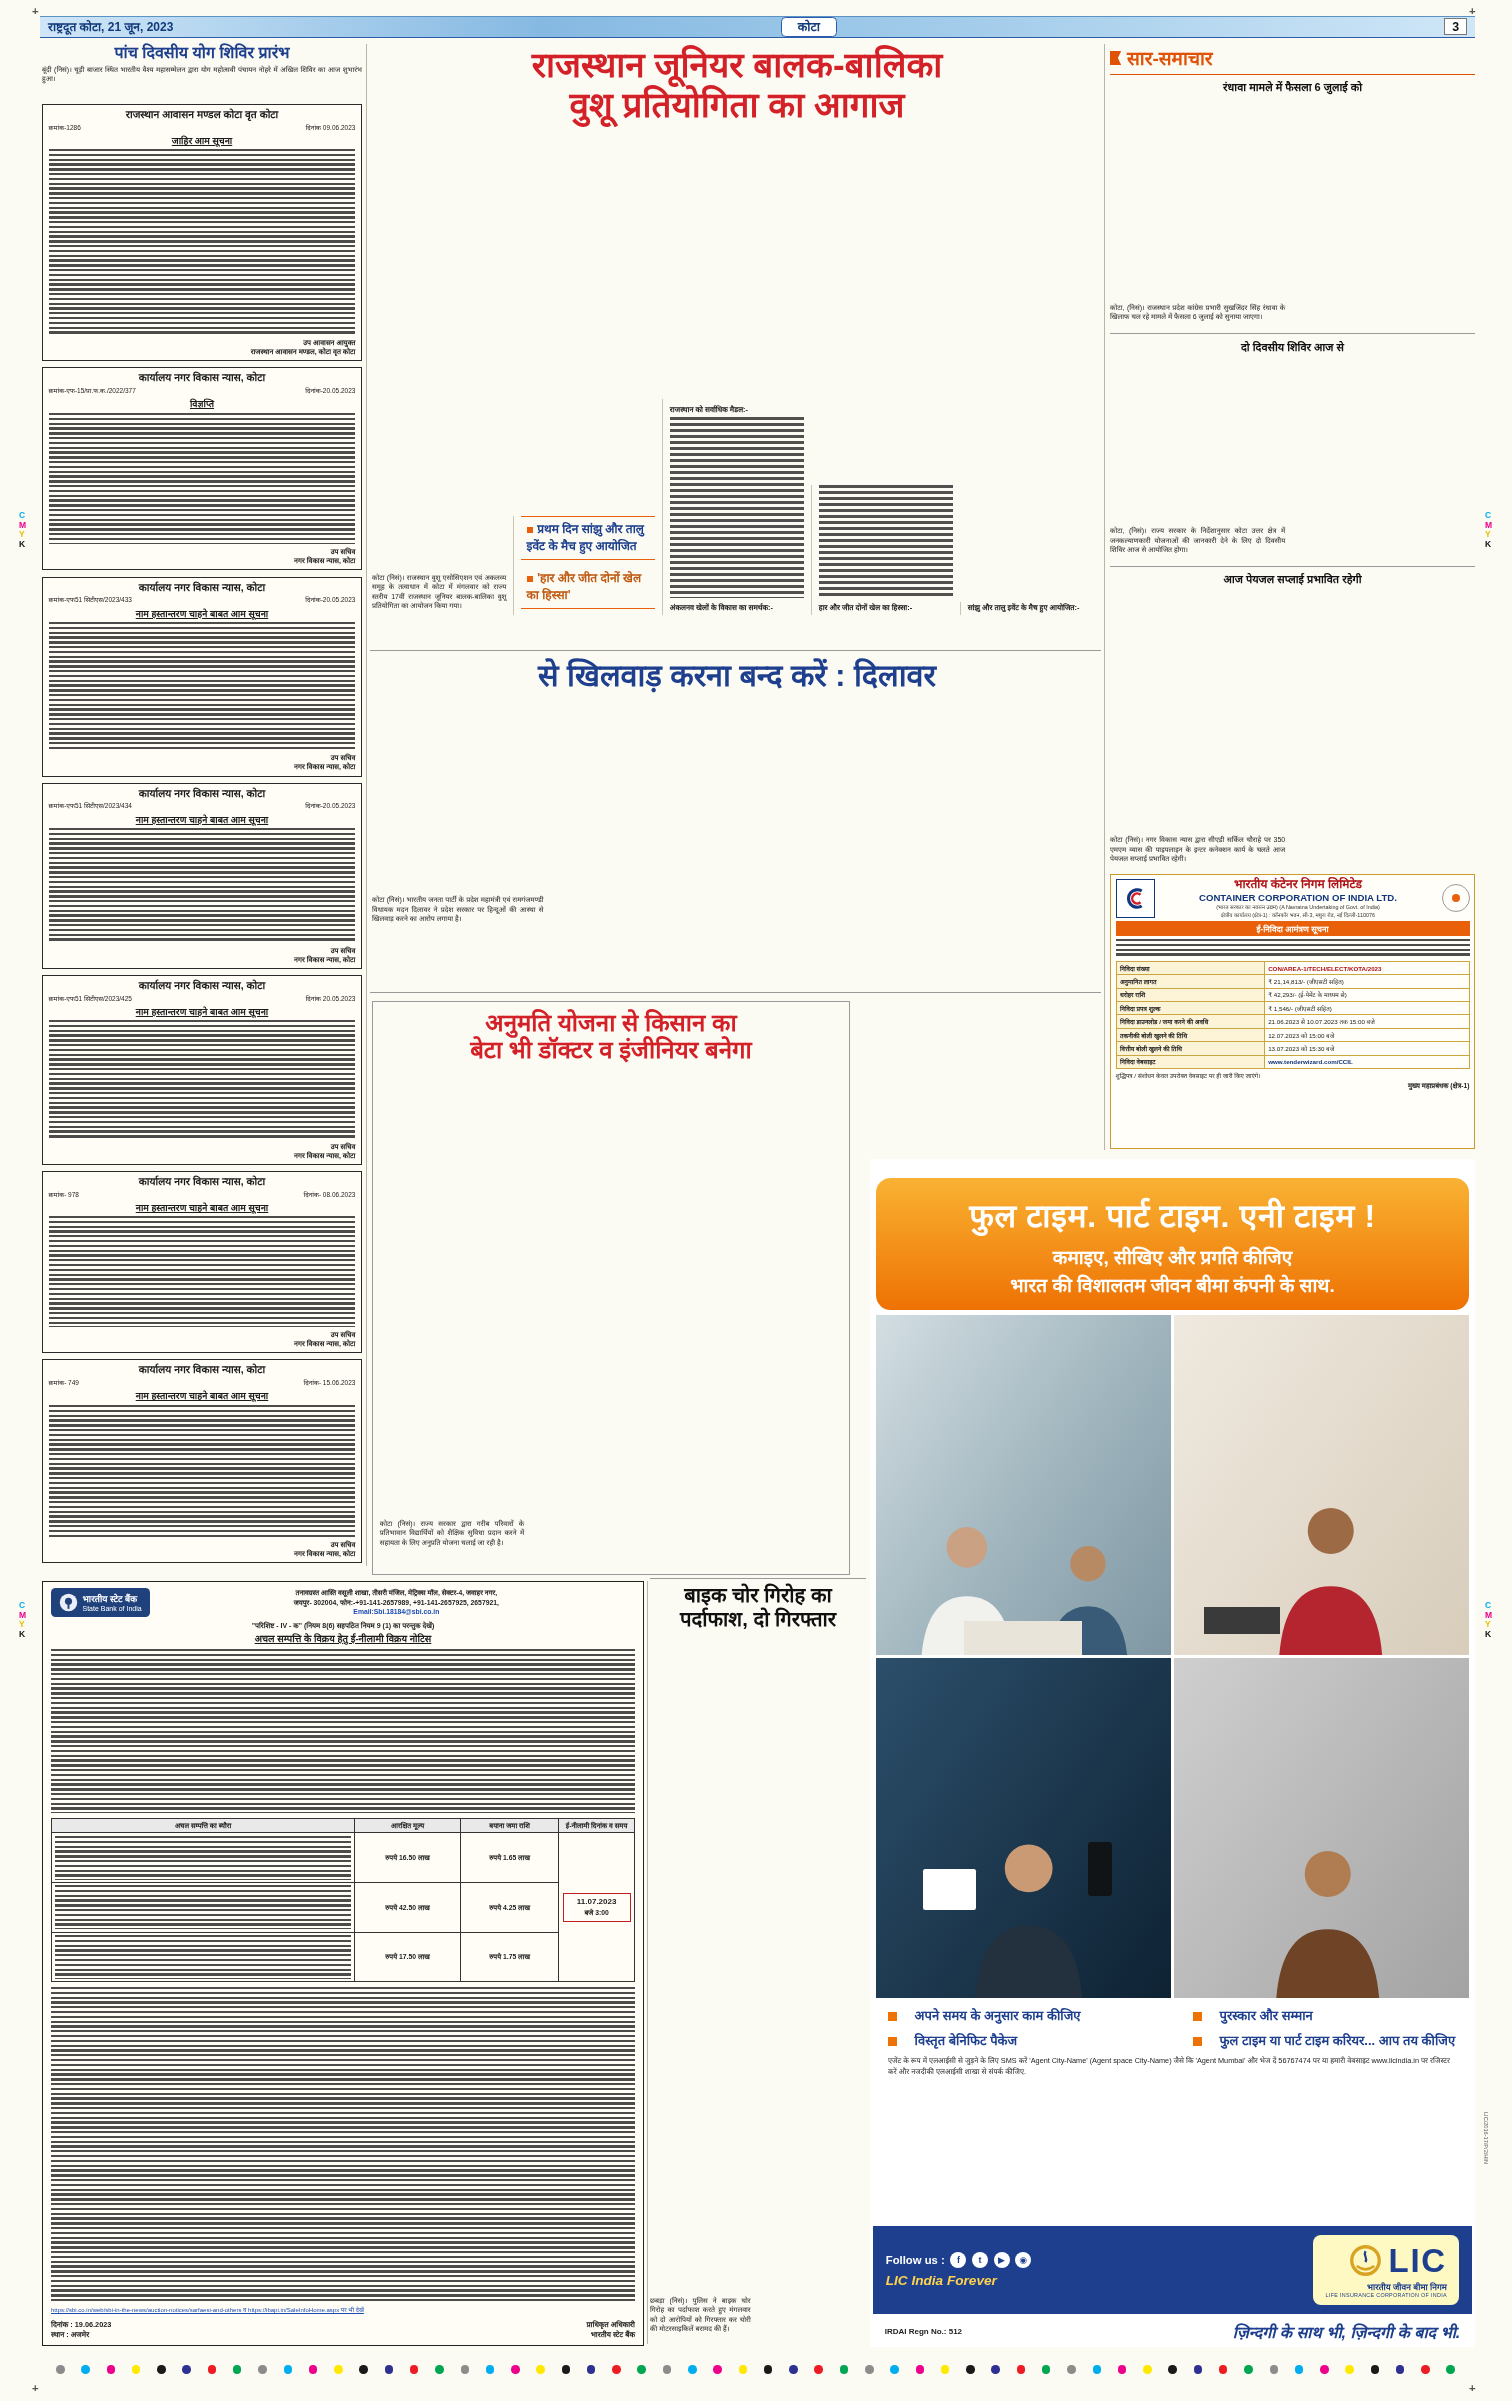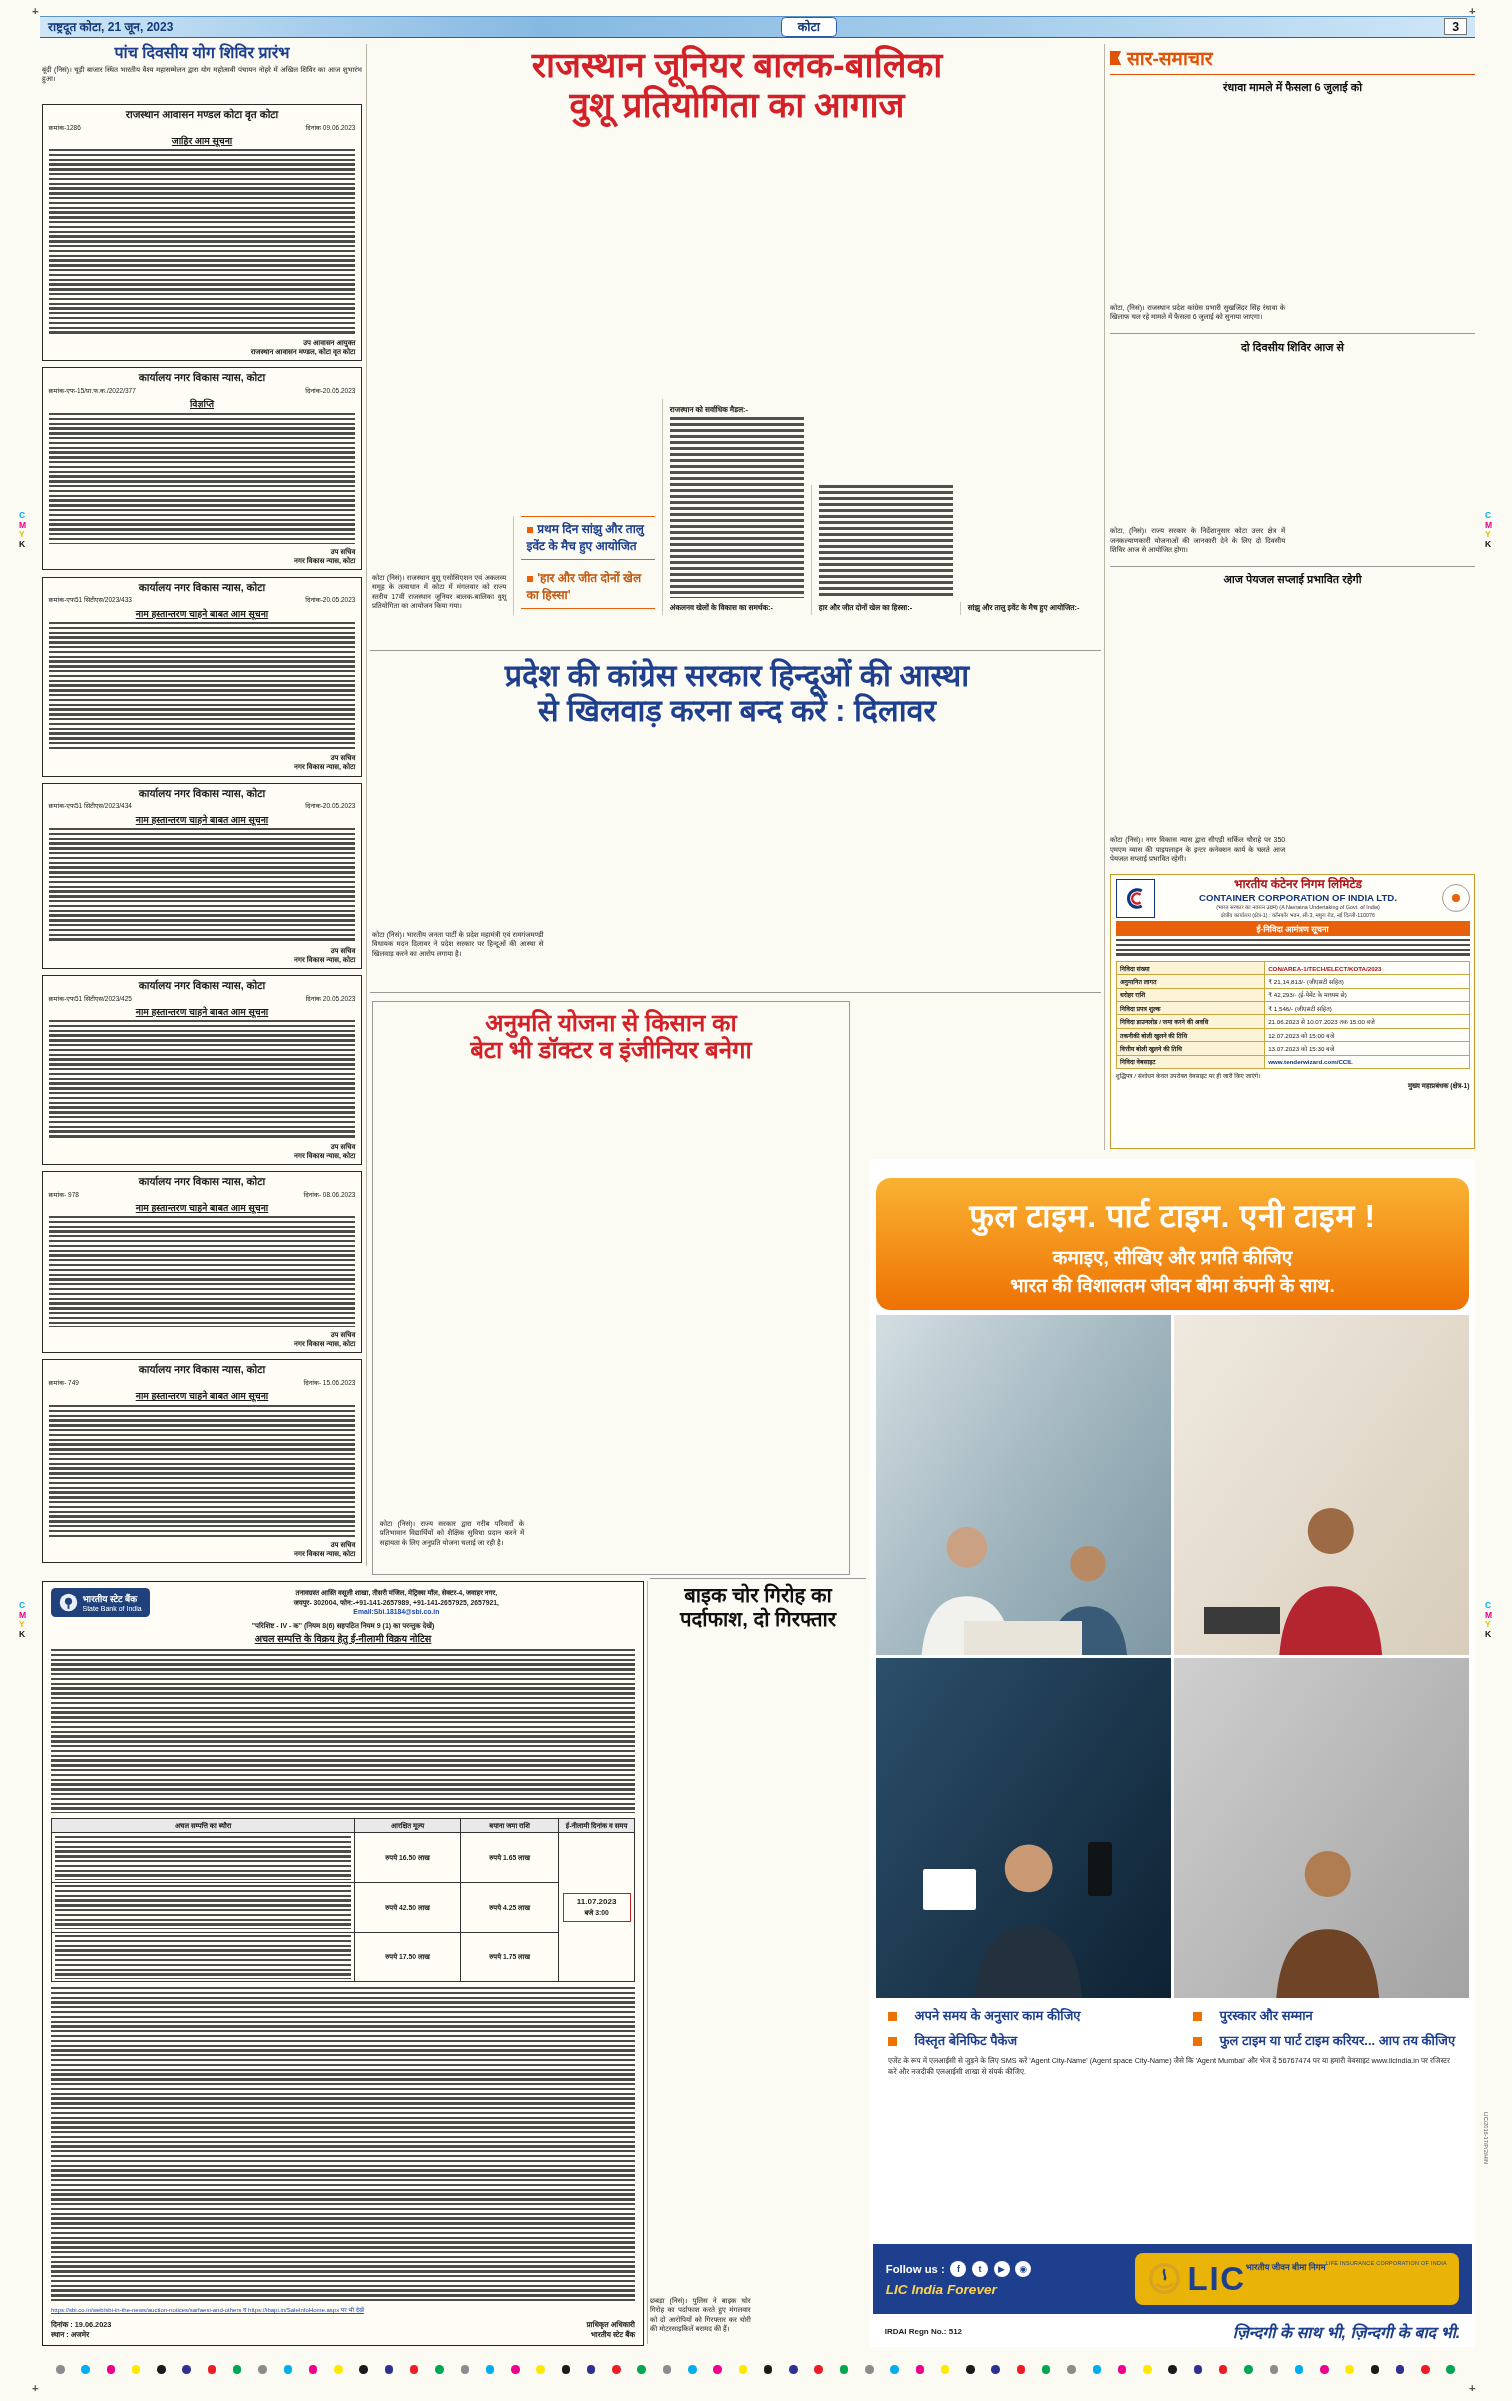--- a/index.html
+++ b/index.html
@@ -69,21 +69,21 @@
   .person{position:absolute;width:46%;bottom:-6%}
   .bullets{display:grid;grid-template-columns:1.1fr 1fr;gap:9px 14.7px;padding:10.2px 14.7px 4.5px}
   .bullets .bi{display:flex;gap:18px;align-items:flex-start}
   .bullets .sq{width:8.5px;height:8.5px;background:#ee7203;margin-top:4px;flex:none}
   .bullets .bt{color:#1d3f8e;font-weight:800;font-size:13px;line-height:1.25}
   .agent{font-size:7.3px;color:#222;padding:2.3px 14.7px;line-height:1.4}
   .band{margin-top:auto;background:#1d3f8e;display:flex;align-items:center;justify-content:space-between;padding:9px 12.4px}
   .band .fu{color:#fff;font-weight:700;font-size:11.3px;display:flex;align-items:center;gap:5.6px}
   .band .sic{width:16px;height:16px;border-radius:50%;background:#fff;color:#1d3f8e;font-weight:800;font-size:9px;display:flex;align-items:center;justify-content:center}
   .band .forever{color:#ffd34d;font-weight:800;font-style:italic;font-size:13.6px;margin-top:5.6px}
-  .licbox{background:#eab308;border-radius:8px;padding:6.8px 12.4px;display:flex;align-items:flex-start}
+  .licbox{background:#fef9c3;border-radius:8px;padding:6.8px 12.4px;display:flex;flex-direction:column;align-items:flex-end}
   .licbox .row{display:flex;align-items:center;gap:6.8px}
   .licbox .licword{color:#1d3f8e;font-weight:800;font-size:33px;letter-spacing:1.7px}
   .licbox .hn{color:#1d3f8e;font-weight:800;font-size:8.5px;margin-top:1.1px}
   .licbox .en{color:#1d3f8e;font-size:5.4px;letter-spacing:0.3px}
   .licfoot{display:flex;align-items:center;justify-content:space-between;padding:6.8px 11.3px 1.1px}
   .licfoot .irdai{font-size:8px;color:#222;font-weight:700}
   .licfoot .tag{color:#1d3f8e;font-weight:800;font-style:italic;font-size:16px}
   
   .sbi{border:0.9px solid #222;background:#fffdf6;padding:5.6px 8px;box-sizing:border-box;display:flex;flex-direction:column}
   .sbi .hdr{display:flex;gap:8px;align-items:center}
@@ -289,21 +289,20 @@
         </div>
         <div class="col">
           <div class="subhead" style="margin-top:0">सांझु और तालु इवेंट के मैच हुए आयोजित:-</div>
           <div class="grow sim"></div>
         </div>
       </div>
     </div>
   </div>
 
   <div class="abs" style="left:372px;top:658px;width:730px;height:324px">
-    <div class="hl-blue" style="font-size:30.5px">प्रदेश की कांग्रेस सरकार हिन्दूओं की आस्था</div>
     <div class="hl-blue" style="font-size:30.5px">से खिलवाड़ करना बन्द करें : दिलावर</div>
     <div style="height:226px;margin-top:9px">
       <div class="cols">
         <div class="col">
           <div class="dateline">कोटा (निसं)। भारतीय जनता पार्टी के प्रदेश महामंत्री एवं रामगंजमण्डी विधायक मदन दिलावर ने प्रदेश सरकार पर हिन्दूओं की आस्था से खिलवाड़ करने का आरोप लगाया है।</div>
           <div class="grow sim" style="margin-top:4.5px"></div>
         </div>
         <div class="col sim"></div>
         <div class="col sim"></div>
         <div class="col sim"></div>

